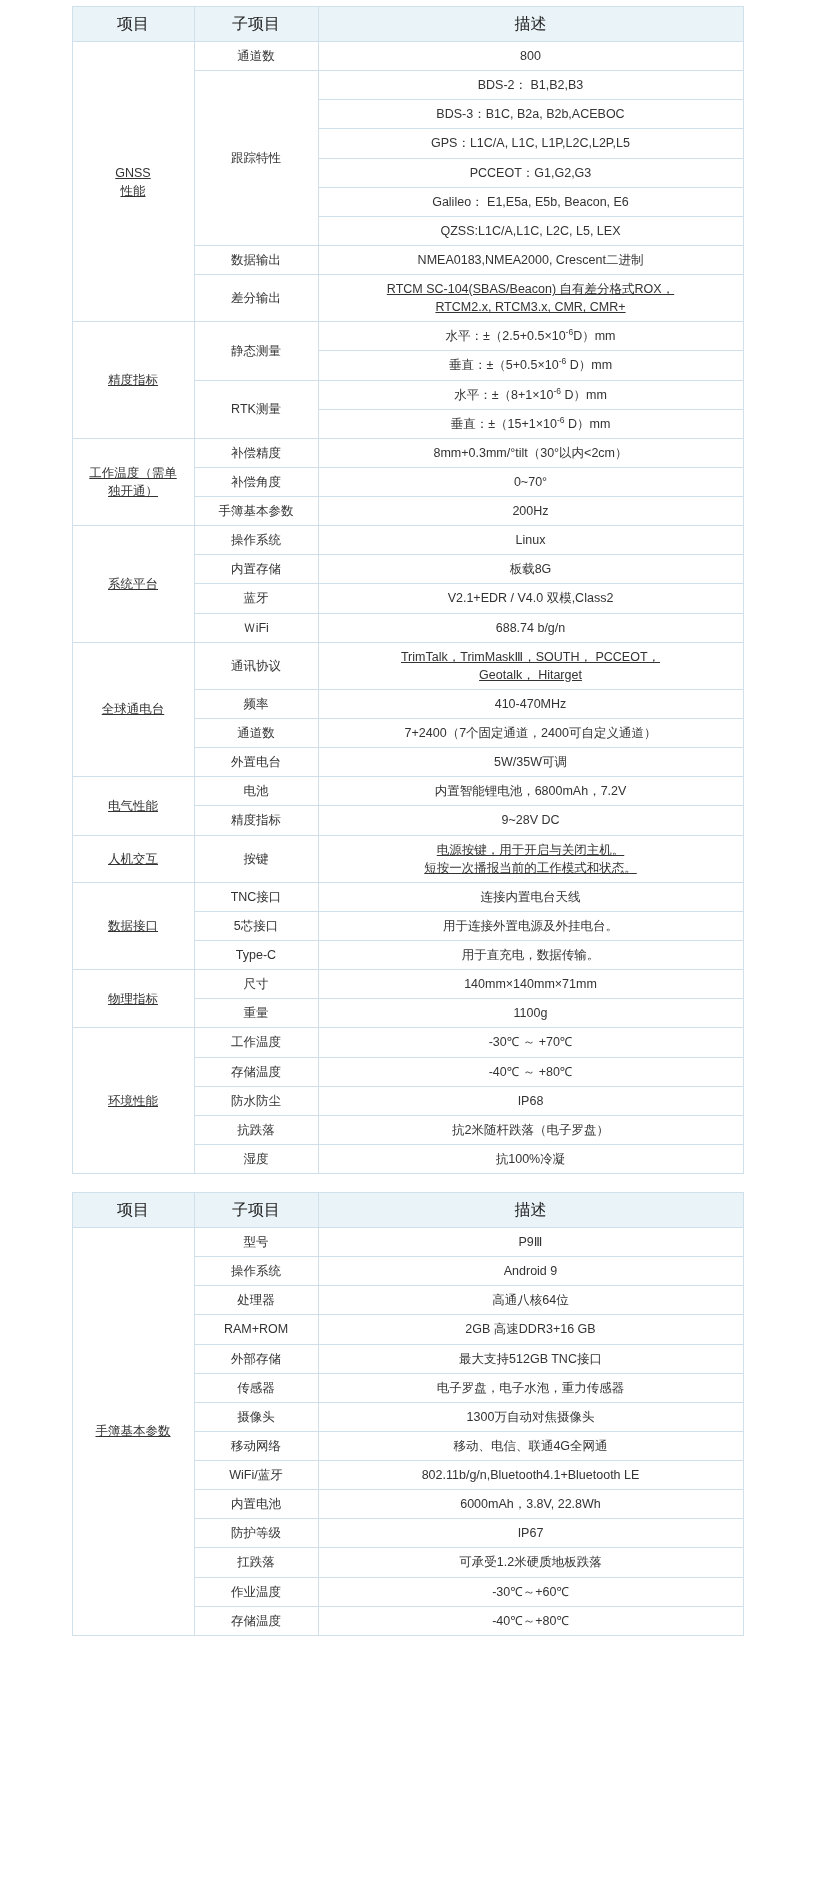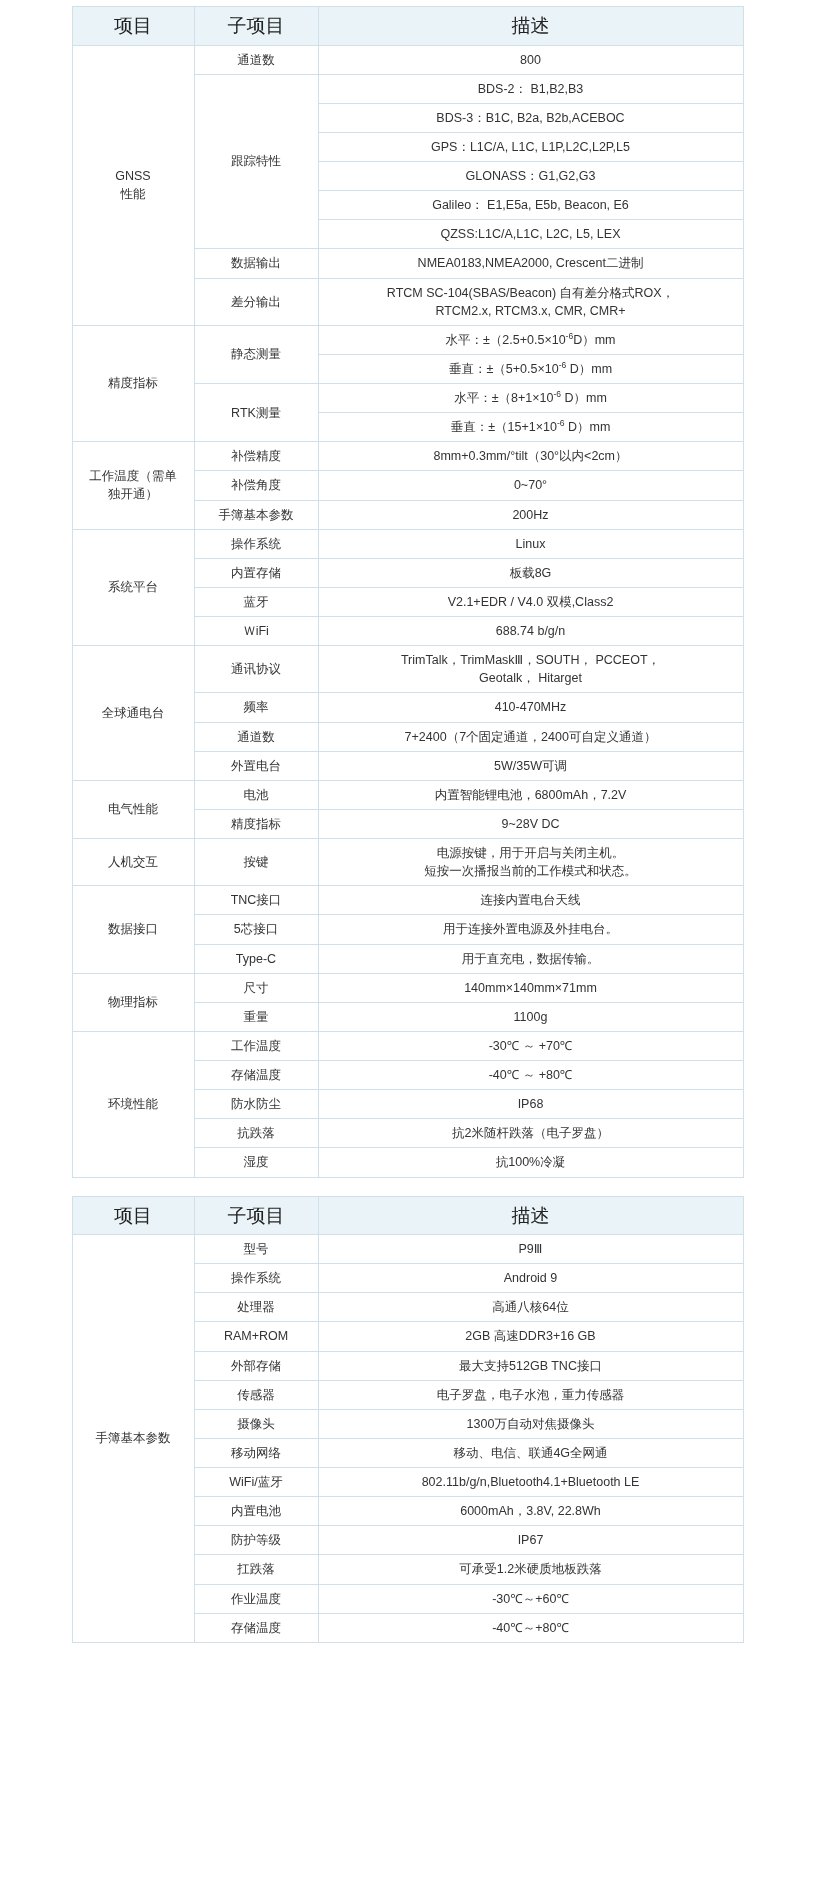--- a/index.html
+++ b/index.html
@@ -35,21 +35,21 @@
     border: 1px solid #cfe0ea;
     text-align: center;
     vertical-align: middle;
     font-weight: normal;
     color: #333333;
     padding: 5px 4px;
     line-height: 1.45;
   }
   table.spec thead th {
     background: #eaf3f8;
-    font-size: 19px;
+    font-size: 16px;
     height: 24px;
     color: #222222;
   }
   table.spec td {
     font-size: 12.5px;
     background: #ffffff;
   }
   td.cat {
     background: #f4f9fc;
     font-size: 13.5px;
@@ -57,20 +57,21 @@
   td.sub {
     background: #f4f9fc;
     font-size: 12.5px;
   }
   td.desc {
     background: #ffffff;
     font-size: 12.5px;
   }
   .two-line {
     display: block;
+    text-decoration: underline;
   }
   .sup {
     font-size: 8.5px;
     vertical-align: super;
     line-height: 0;
   }
 </style>
 </head>
 <body>
 
@@ -102,21 +103,21 @@
             <td class="sub" rowspan="6">跟踪特性</td>
             <td class="desc">BDS-2：  B1,B2,B3</td>
           </tr>
           <tr>
             <td class="desc">BDS-3：B1C, B2a, B2b,ACEBOC</td>
           </tr>
           <tr>
             <td class="desc">GPS：L1C/A, L1C, L1P,L2C,L2P,L5</td>
           </tr>
           <tr>
-            <td class="desc">GLONASS：G1,G2,G3</td>
+            <td class="desc">PCCEOT：G1,G2,G3</td>
           </tr>
           <tr>
             <td class="desc">Galileo：  E1,E5a, E5b, Beacon, E6</td>
           </tr>
           <tr>
             <td class="desc">QZSS:L1C/A,L1C, L2C, L5, LEX</td>
           </tr>
           <tr>
             <td class="sub">数据输出</td>
             <td class="desc">NMEA0183,NMEA2000, Crescent二进制</td>

